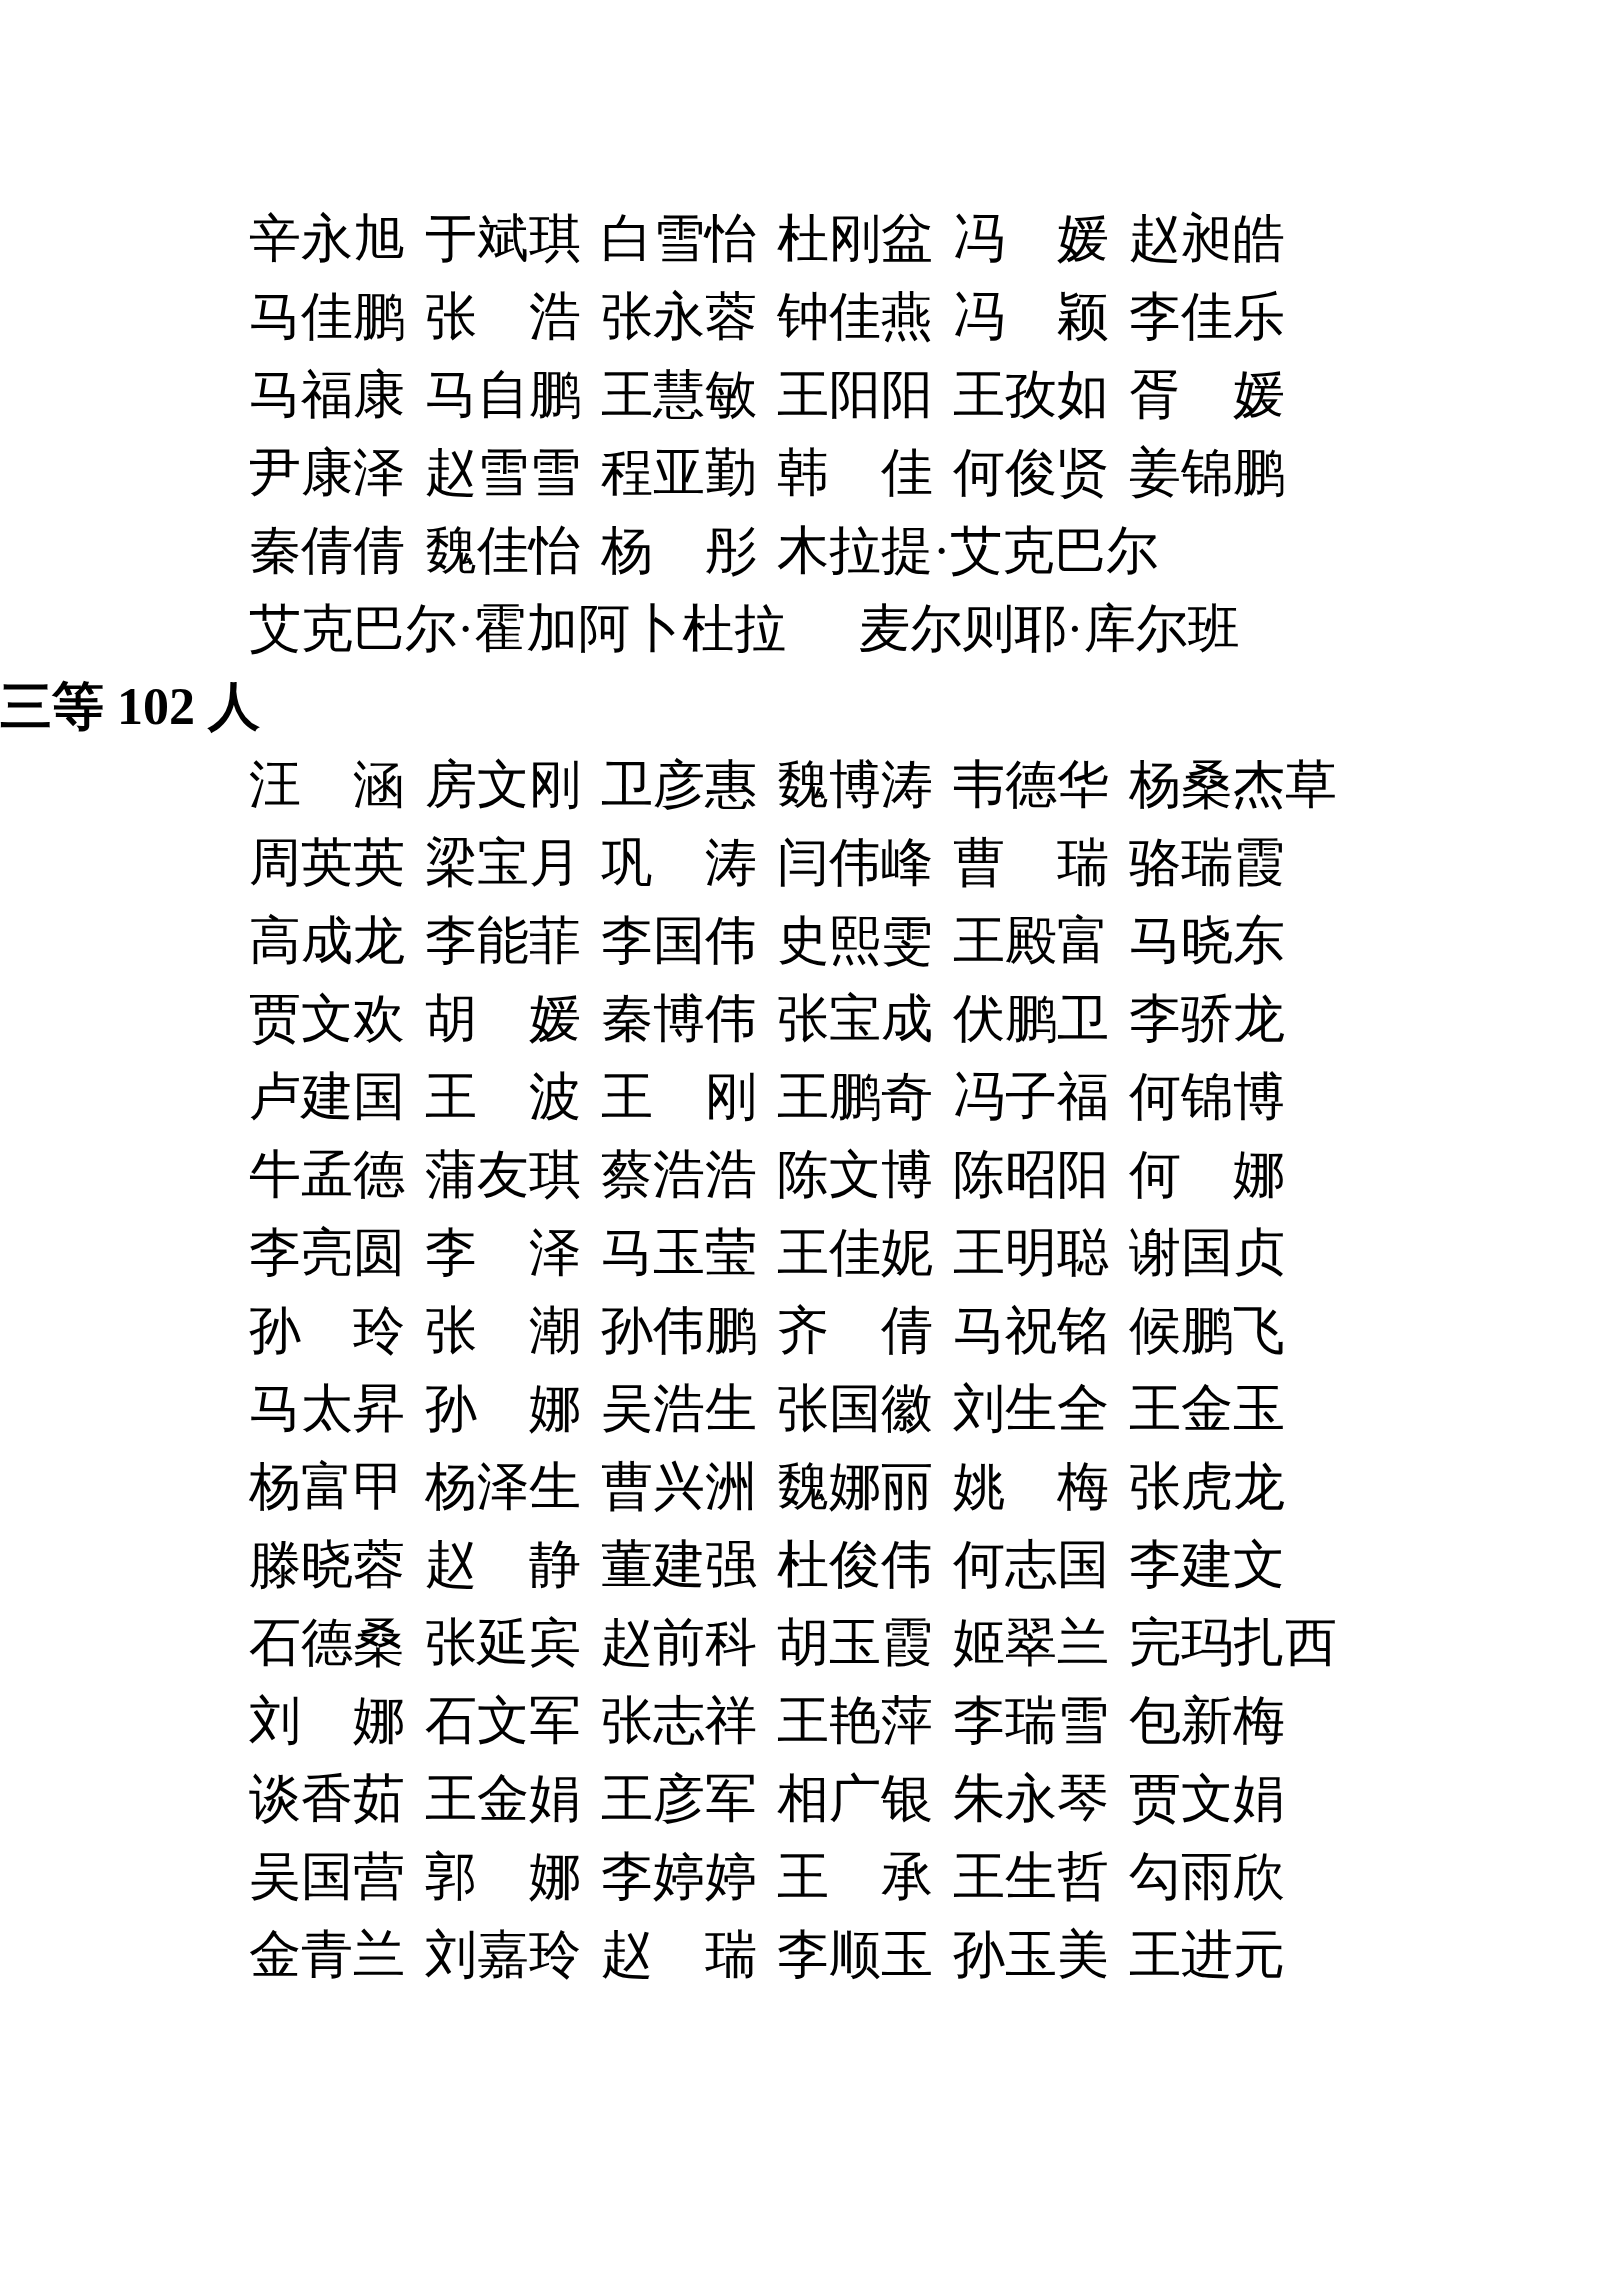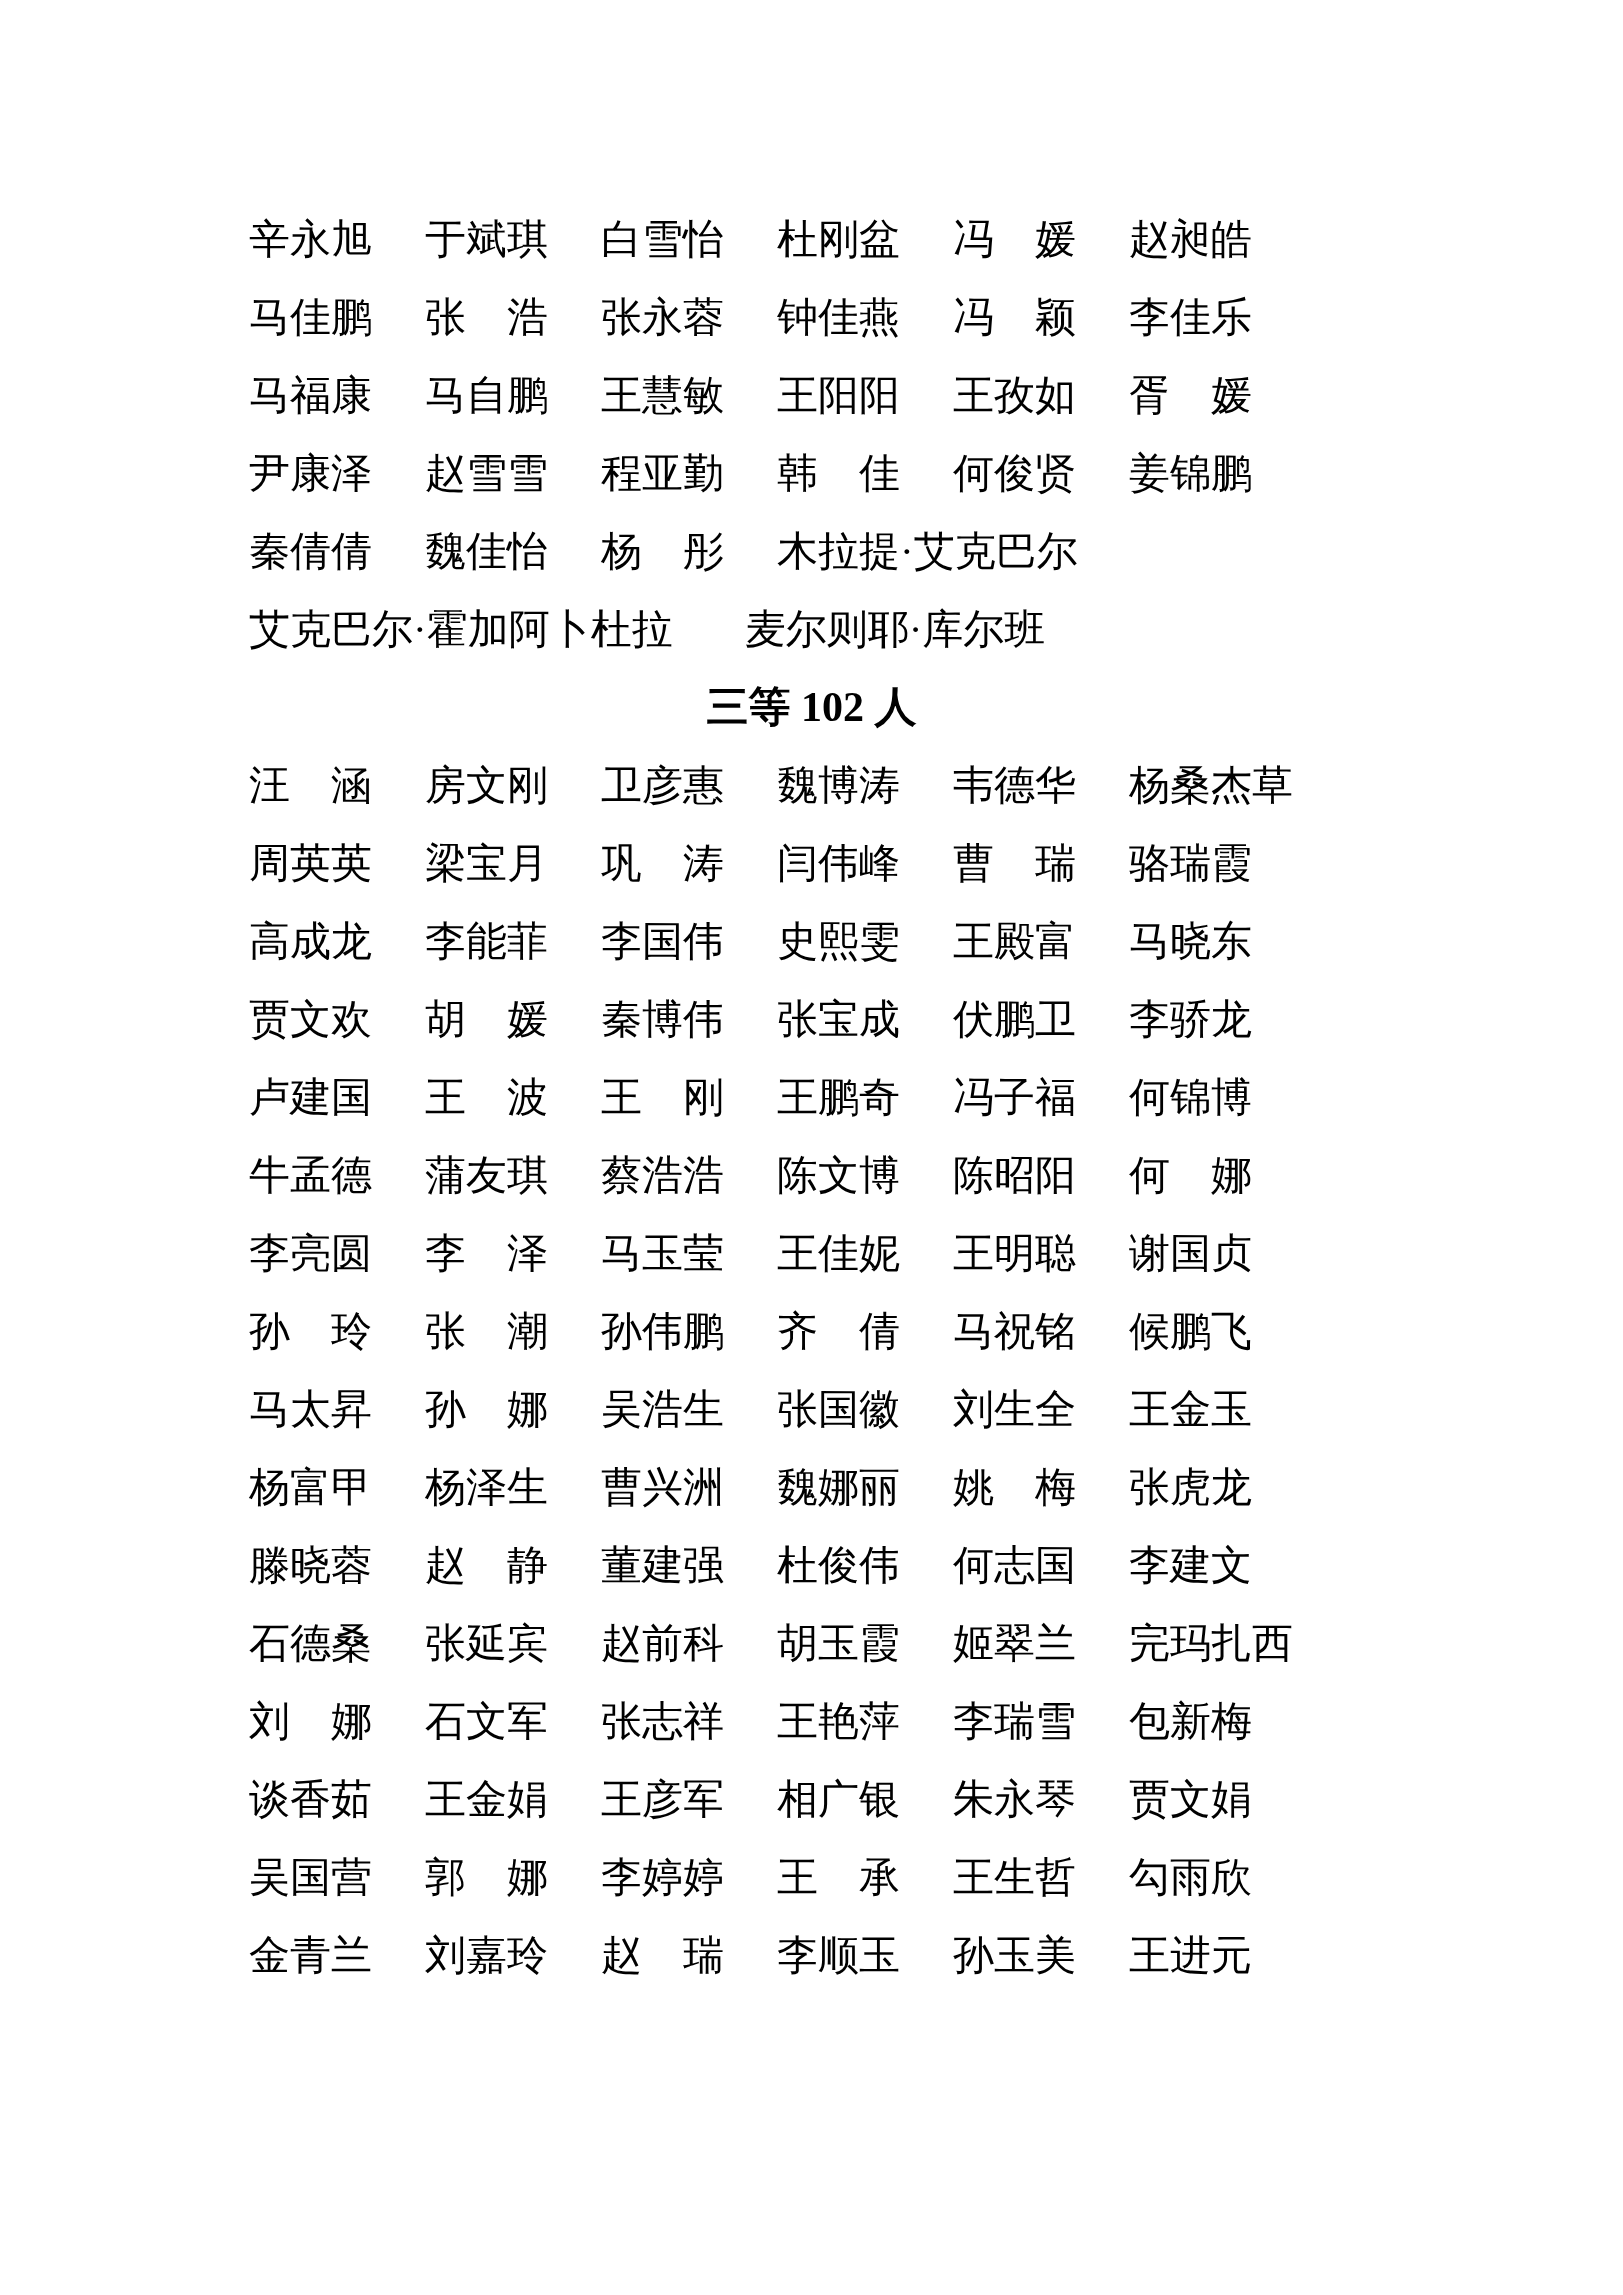--- a/index.html
+++ b/index.html
@@ -14,39 +14,39 @@
     color: #000000;
     overflow: hidden;
   }
   .content {
     padding-top: 200px;
   }
   .name-row {
     height: 78px;
     line-height: 78px;
     padding-left: 249px;
-    font-size: 41px;
+    font-size: 52px;
     white-space: nowrap;
     letter-spacing: 0;
   }
   .name-cell {
     display: inline-block;
     width: 176px;
     vertical-align: top;
   }
   .name-cell.wide {
     width: auto;
     margin-right: 72px;
   }
   .section-heading {
     height: 78px;
     line-height: 78px;
-    font-size: 42px;
+    font-size: 52px;
     font-weight: bold;
-    text-align: center;
+    text-align: left;
   }
 </style>
 </head>
 <body>
 
 <div class="content">
   <div id="upper-list">
       <div class="name-row"><span class="name-cell">辛永旭</span><span class="name-cell">于斌琪</span><span class="name-cell">白雪怡</span><span class="name-cell">杜刚盆</span><span class="name-cell">冯　媛</span><span class="name-cell">赵昶皓</span></div>
       <div class="name-row"><span class="name-cell">马佳鹏</span><span class="name-cell">张　浩</span><span class="name-cell">张永蓉</span><span class="name-cell">钟佳燕</span><span class="name-cell">冯　颖</span><span class="name-cell">李佳乐</span></div>
       <div class="name-row"><span class="name-cell">马福康</span><span class="name-cell">马自鹏</span><span class="name-cell">王慧敏</span><span class="name-cell">王阳阳</span><span class="name-cell">王孜如</span><span class="name-cell">胥　媛</span></div>

